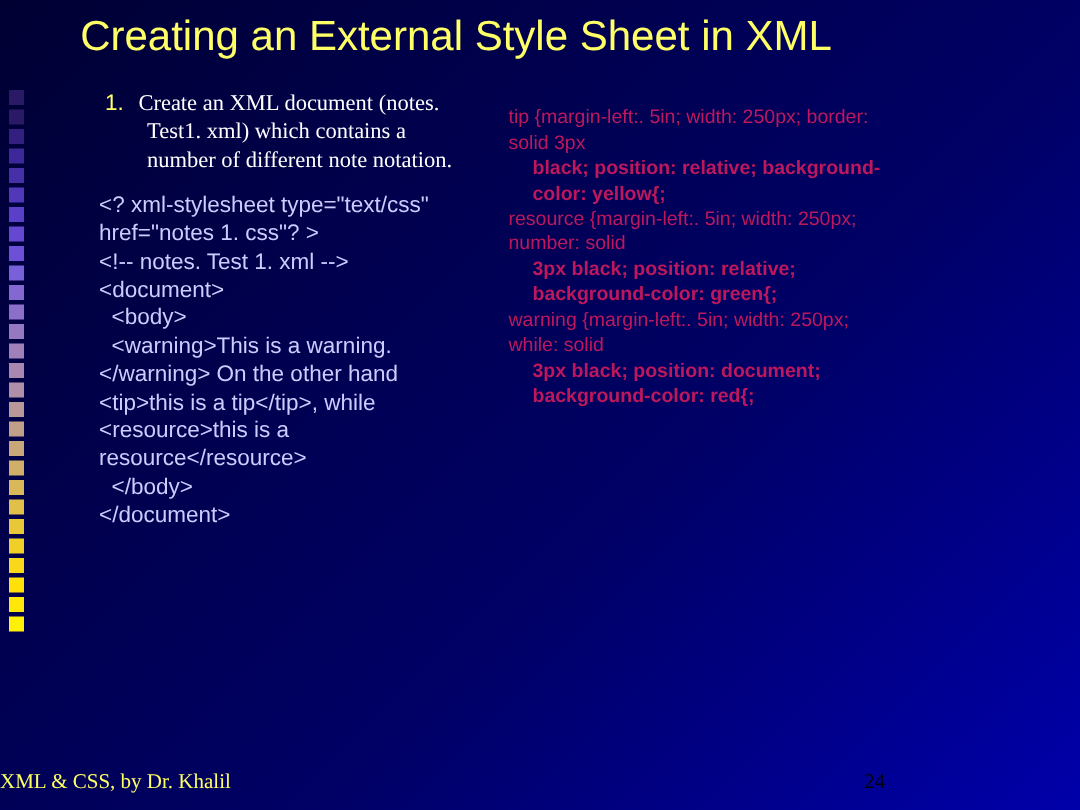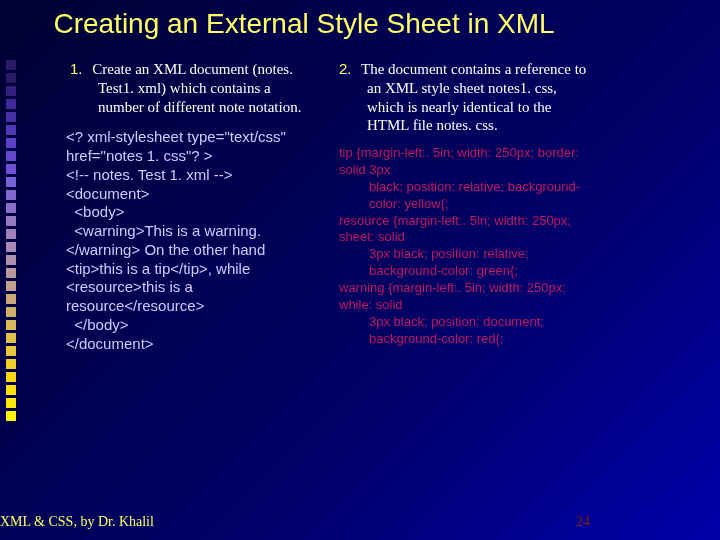--- a/index.html
+++ b/index.html
@@ -12,24 +12,24 @@
     display:flex;gap:20px;}
   .col{flex:1;color:#fff;font-size:15px;line-height:1.25;}
   .num{color:#ffff66;font-family:Arial,sans-serif;display:inline-block;
     vertical-align:top;margin-left:-28px;margin-right:6px;}
   .item{margin-left:28px;margin-bottom:10px;}
   .mono{font-family:Arial,sans-serif;font-size:15px;color:#ccccff;
     margin-top:12px;margin-left:-4px;line-height:1.25;}
   .css{font-family:Arial,sans-serif;font-size:13px;color:#be185d;
     margin-top:10px;line-height:1.3;}
   .css .sel{margin-left:0;}
-  .css .ind{margin-left:30px;}
+  .css .ind{margin-left:16px;font-weight:bold;}
   .footer{position:absolute;bottom:10px;left:0;right:0;text-align:left;
     color:#ffff66;font-size:14px;}
-  .pagenum{position:absolute;bottom:10px;right:18px;color:#7f1d1d;font-size:14px;text-align:center;}
+  .pagenum{position:absolute;bottom:10px;right:18px;color:#000000;font-size:14px;text-align:center;}
   .bullets{position:absolute;left:6px;top:58px;bottom:40px;width:34px;
     display:flex;flex-direction:column;gap:3px;padding-top:2px;}
   .sq{width:10px;height:10px;}
 </style>
 </head>
 <body>
 
 <div class="slide">
 
   <div class="bullets">
@@ -74,28 +74,24 @@
       <div class="mono" style="white-space:pre-wrap;">&lt;? xml-stylesheet type="text/css" href="notes 1. css"? &gt;
 &lt;!-- notes. Test 1. xml --&gt;
 &lt;document&gt;
   &lt;body&gt;
   &lt;warning&gt;This is a warning. &lt;/warning&gt; On the other hand &lt;tip&gt;this is a tip&lt;/tip&gt;, while &lt;resource&gt;this is a resource&lt;/resource&gt;
   &lt;/body&gt;
 &lt;/document&gt;</div>
     </div>
 
     <div class="col">
-      <div class="item">
-        <span class="num">2.</span>
-        <span>The document contains a reference to an XML style sheet notes1. css, which is nearly identical to the HTML file notes. css.</span>
-      </div>
       <div class="css">
         <div class="sel">tip {margin-left:. 5in; width: 250px; border: solid 3px</div>
         <div class="ind">black; position: relative; background-color: yellow{;</div>
-        <div class="sel">resource {margin-left:. 5in; width: 250px; sheet: solid</div>
+        <div class="sel">resource {margin-left:. 5in; width: 250px; number: solid</div>
         <div class="ind">3px black; position: relative; background-color: green{;</div>
         <div class="sel">warning {margin-left:. 5in; width: 250px; while: solid</div>
         <div class="ind">3px black; position: document; background-color: red{;</div>
       </div>
     </div>
   </div>
 
   <div class="footer">XML &amp; CSS, by Dr. Khalil</div>
   <div class="pagenum">24</div>
 </div>

